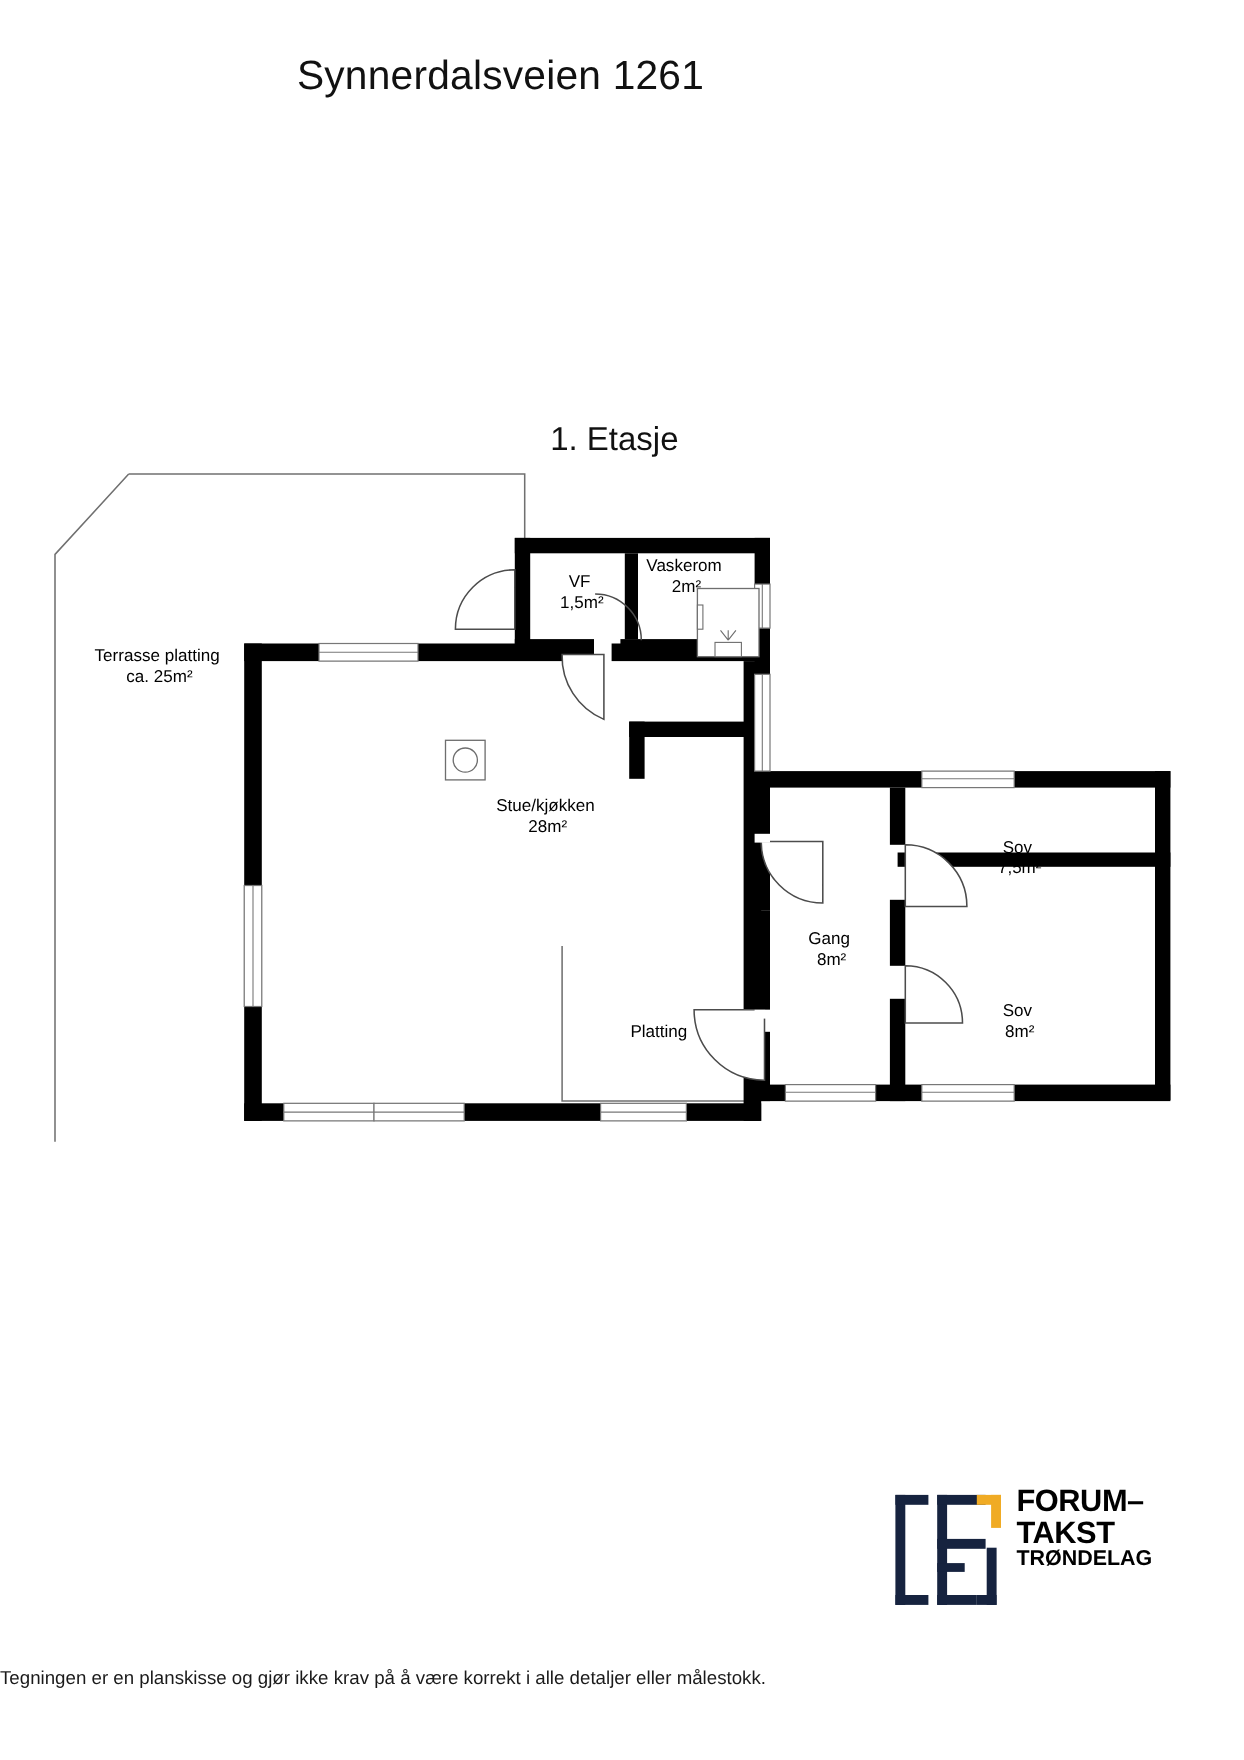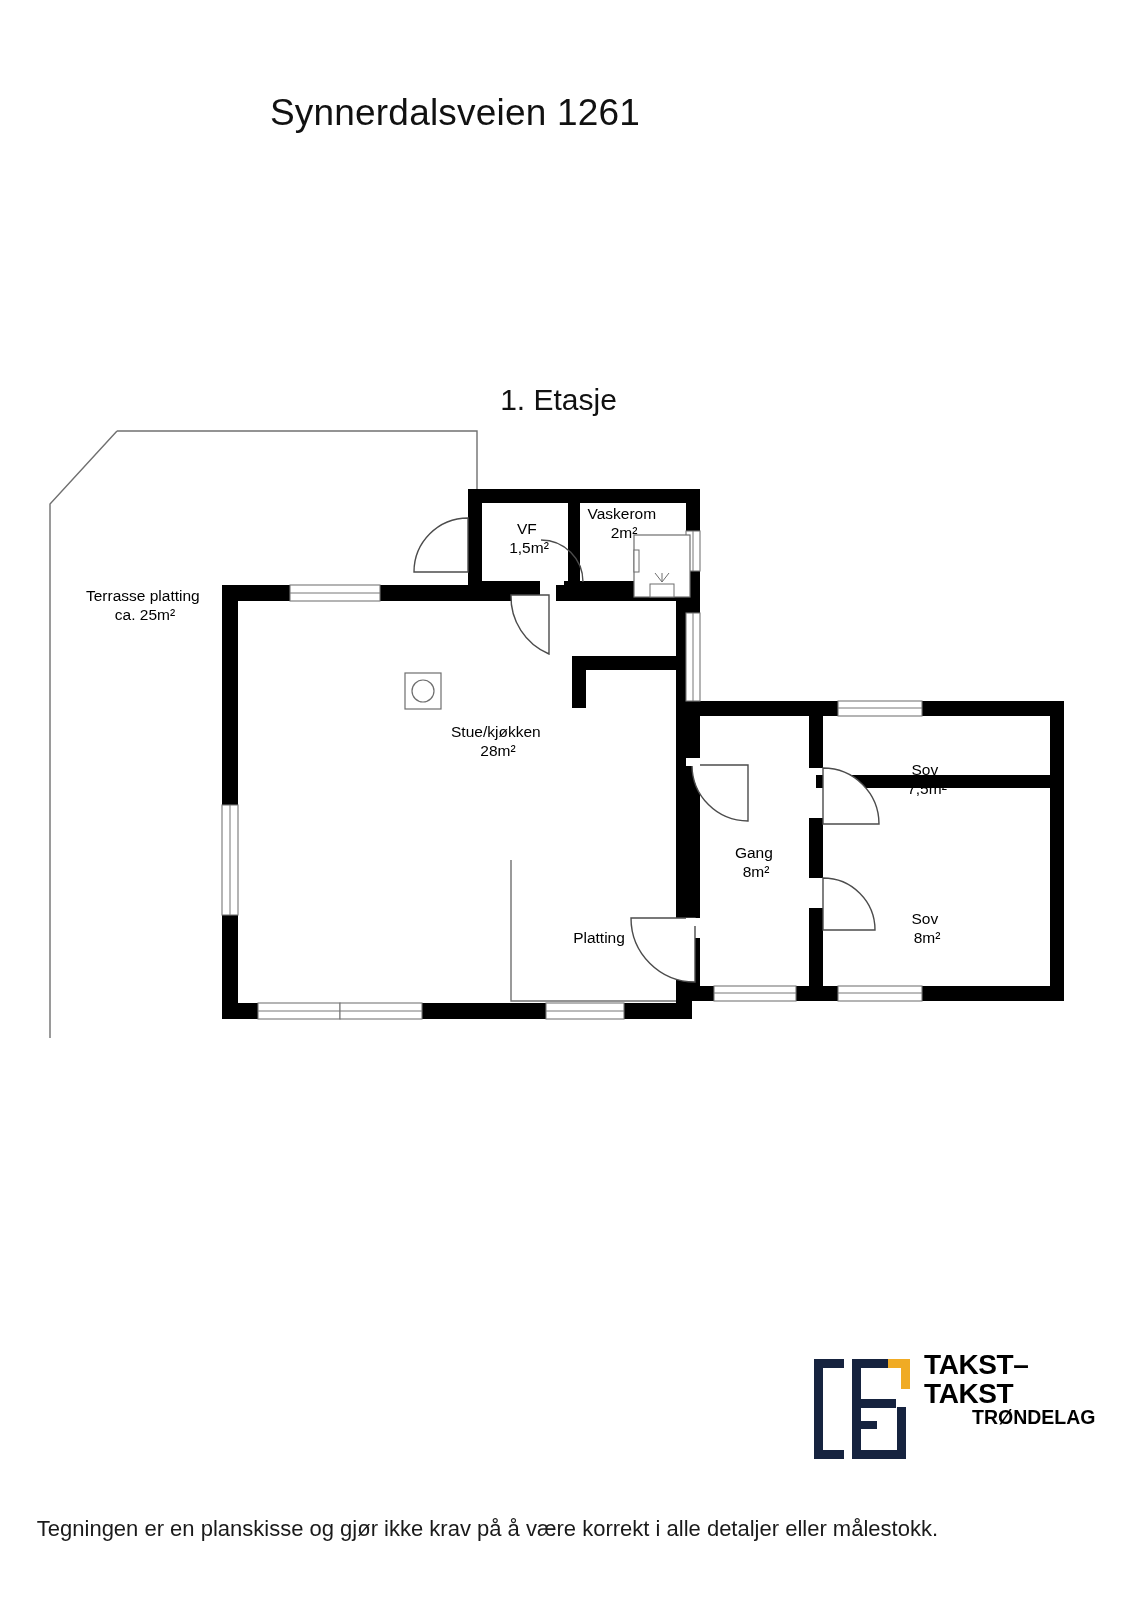--- a/index.html
+++ b/index.html
@@ -23,21 +23,20 @@
   .page-title {
     position: absolute;
     top: 48px;
     left: 0;
     width: 910px;
     text-align: center;
     font-size: 37px;
     font-weight: 400;
     letter-spacing: 0.2px;
     color: #111;
-    margin-top: 44px;
   }
   .floor-title {
     position: absolute;
     top: 383px;
     left: 0;
     width: 1131px;
     text-align: center;
     font-size: 30px;
     font-weight: 400;
     color: #111;
@@ -58,22 +57,22 @@
     font-size: 15.5px;
     fill: #000;
     text-anchor: middle;
     dominant-baseline: middle;
   }
   .footer-note {
     position: absolute;
     top: 1516px;
     left: 0;
     width: 938px;
-    text-align: right;
-    font-size: 22px;
+    text-align: left;
+    font-size: 17px;
     color: #1a1a1a;
   }
   
   #logo {
     position: absolute;
     left: 812px;
     top: 1345px;
     width: 225px;
     height: 120px;
   }
@@ -91,21 +90,21 @@
     width: 118px;
     line-height: 1.02;
   }
   #logo .wordmark div {
     font-family: "Liberation Sans", sans-serif;
     font-weight: bold;
     letter-spacing: -0.4px;
   }
   .wm1 { font-size: 28px; }
   .wm2 { font-size: 28px; }
-  .wm3 { font-size: 19.5px; letter-spacing: 0px !important; margin-left: 48px; }
+  .wm3 { font-size: 19.5px; letter-spacing: 0px !important; }
 </style>
 </head>
 <body>
 
 <div id="page">
 
   <div class="page-title">Synnerdalsveien 1261</div>
 
   <div class="floor-title">1. Etasje</div>
 
@@ -283,21 +282,21 @@
           <rect x="76" y="105" width="18" height="9"></rect>
         </g>
         <g fill="#f0ab24">
 
           <rect x="76" y="14" width="22" height="9"></rect>
           <rect x="89" y="14" width="9" height="30"></rect>
         </g>
       </svg>
     </div>
     <div class="wordmark">
-      <div class="wm1">TAKST–</div>
+      <div class="wm1">FORUM–</div>
       <div class="wm2">TAKST</div>
       <div class="wm3">TRØNDELAG</div>
     </div>
   </div>
 
   <div class="footer-note">Tegningen er en planskisse og gjør ikke krav på å være korrekt i alle detaljer eller målestokk.</div>
 
 </div>
 
 </body></html>

